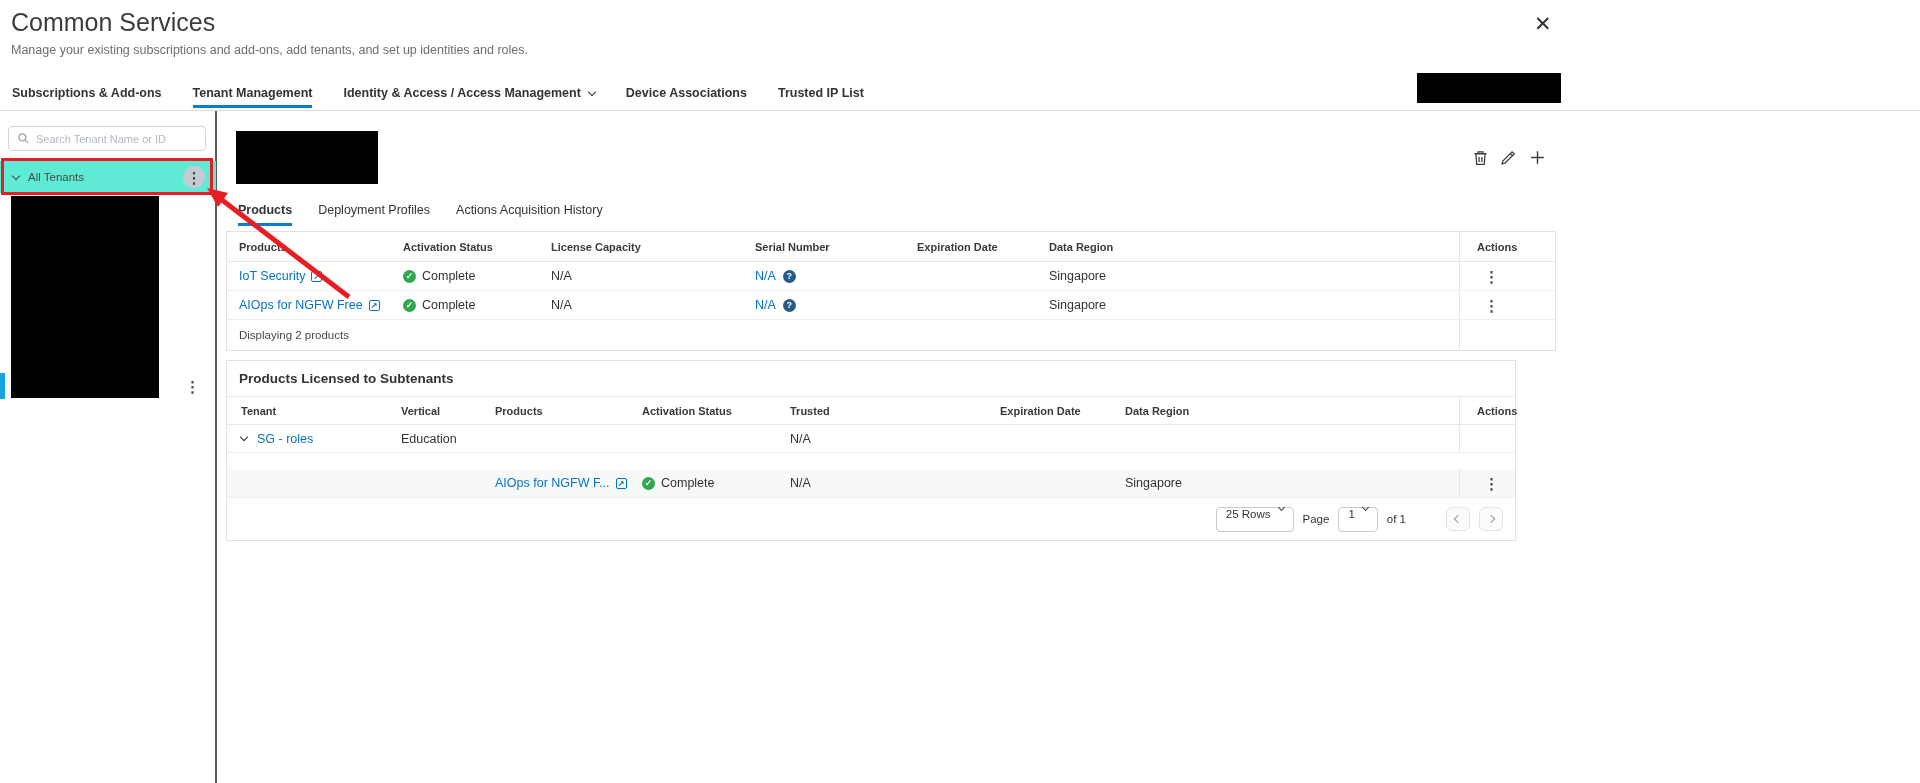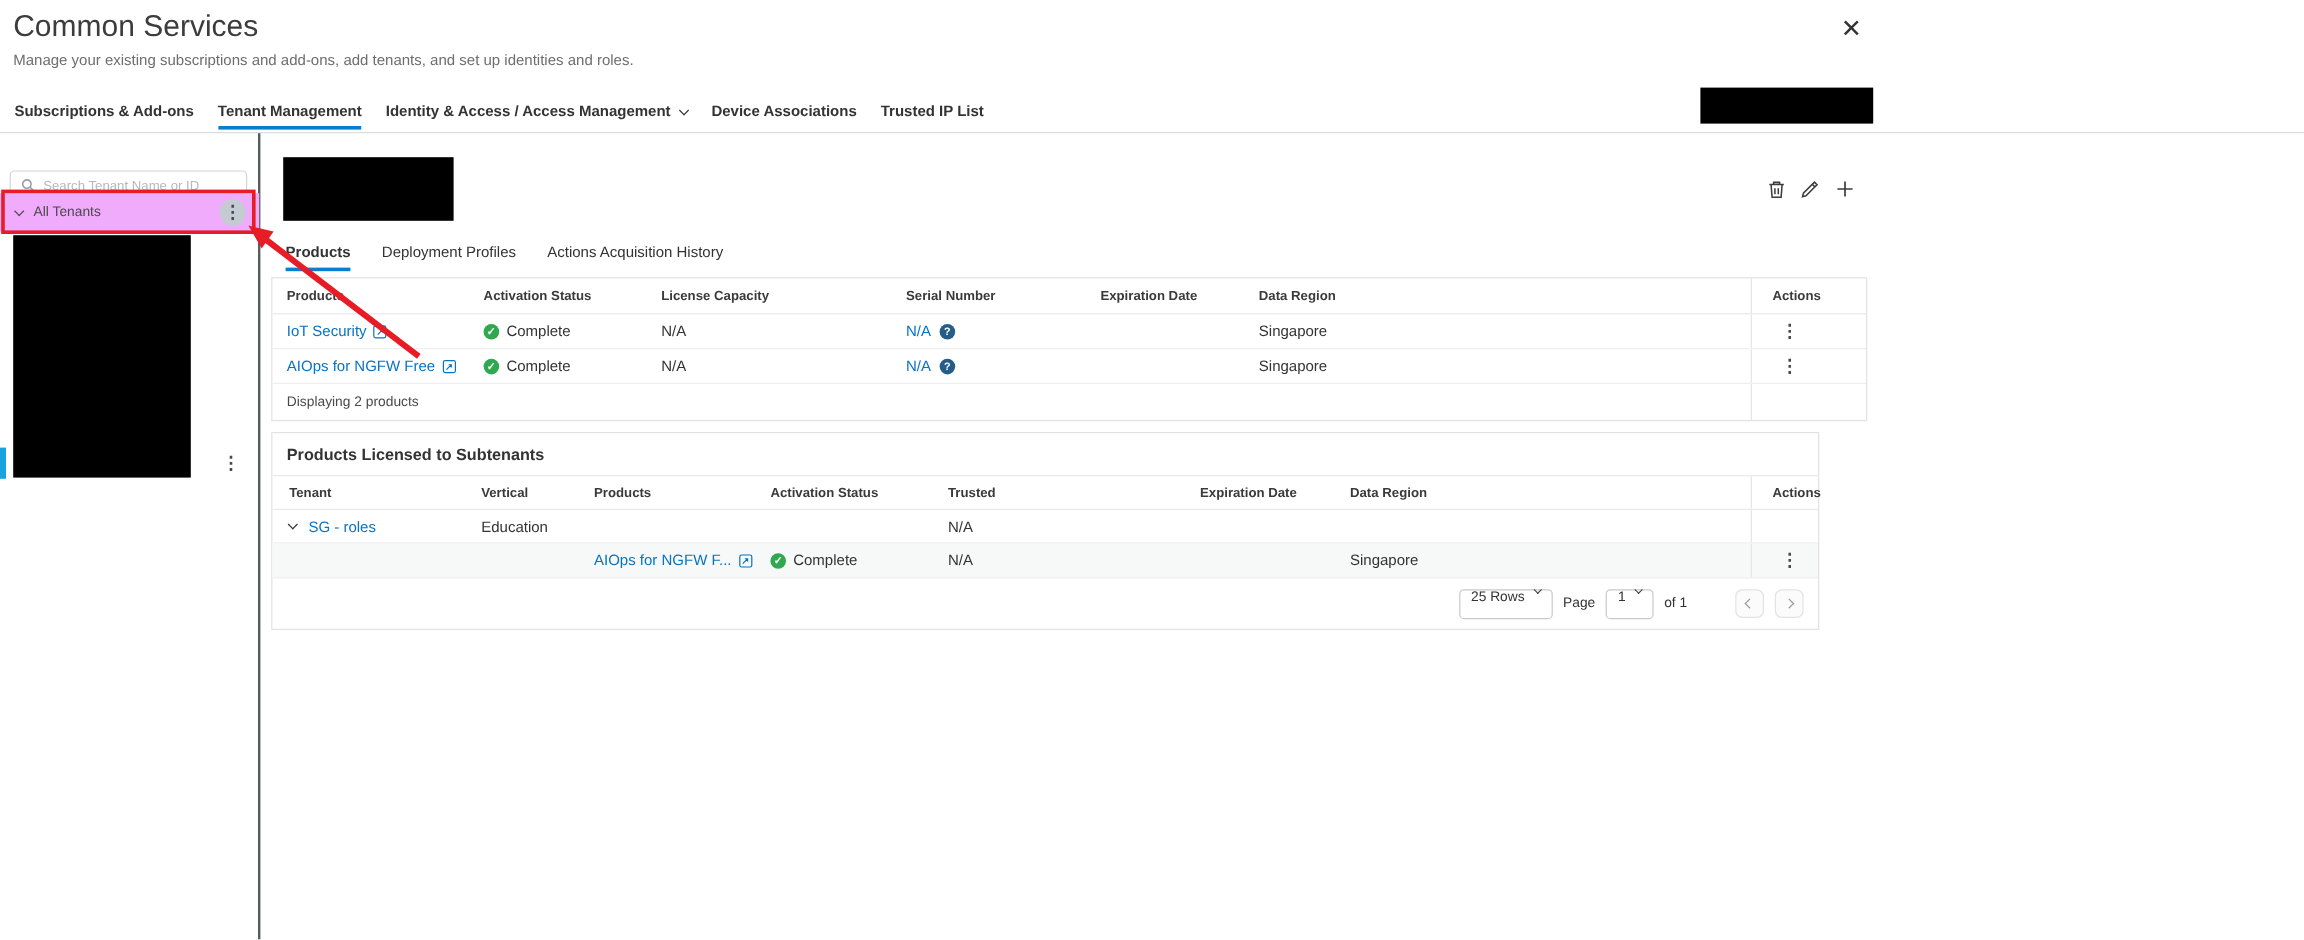--- a/index.html
+++ b/index.html
@@ -9,37 +9,37 @@
     background:#ffffff; color:#333; position:relative; overflow:hidden;
   }
   .abs { position:absolute; }
 
   
   .hdr-title { left:11px; top:8px; font-size:25px; font-weight:300; color:#3c3c3c; }
   .hdr-sub   { left:11px; top:43px; font-size:12.5px; color:#6e6e6e; }
   .close-btn { left:1534px; top:12px; font-size:21px; color:#333; cursor:pointer; background:none; border:none; font-family:inherit; }
 
   
-  .nav-tabs { left:12px; top:86px; display:flex; gap:20px; align-items:flex-end; }
+  .nav-tabs { left:12px; top:86px; display:flex; gap:31px; align-items:flex-end; }
   .nav-tab  { font-size:12.5px; font-weight:bold; color:#333; padding-bottom:8px; cursor:pointer; display:flex; align-items:center; gap:8px; }
   .nav-tab.active { border-bottom:3px solid #0b7dd1; padding-bottom:5px; }
   .nav-border { left:0; top:110px; width:1920px; height:1px; background:#dcdcdc; }
   .nav-redact { left:1417px; top:73px; width:144px; height:30px; background:#000; }
 
   .chev { display:inline-block; width:6px; height:6px; border-right:1.6px solid currentColor; border-bottom:1.6px solid currentColor; transform:rotate(45deg); margin-top:-3px; }
   .chev-left  { transform:rotate(135deg); margin:0; }
   .chev-right { transform:rotate(-45deg); margin:0; }
 
   
   .side-divider { left:215px; top:111px; width:2px; height:672px; background:#565c61; }
-  .search-box { left:8px; top:126px; width:198px; height:25px; border:1px solid #d4d4d4; border-radius:4px; display:flex; align-items:center; padding:0 8px; gap:6px; background:#fff;margin-top:16px; }
+  .search-box { left:8px; top:126px; width:198px; height:25px; border:1px solid #d4d4d4; border-radius:4px; display:flex; align-items:center; padding:0 8px; gap:6px; background:#fff; }
   .search-box input { border:none; outline:none; flex:1; font-size:11px; color:#555; font-family:inherit; background:transparent; }
   .search-box input::placeholder { color:#b4b9be; }
 
-  .all-tenants { left:0; top:161px; width:216px; height:32px; background:#f0abfc; display:flex; align-items:center; padding:0 11px 0 13px; gap:9px; }
+  .all-tenants { left:0; top:161px; width:216px; height:32px; background:#5eead4; display:flex; align-items:center; padding:0 11px 0 13px; gap:9px; }
   .all-tenants .lbl { font-size:11.5px; color:#4a4a4a; flex:1; }
   .kebab-circle { width:22px; height:22px; border-radius:50%; background:#c5cbd2; display:flex; align-items:center; justify-content:center; cursor:pointer; }
   .kebab { font-size:15px; color:#4a4a4a; line-height:1; cursor:pointer; font-weight:bold; }
 
   .side-redact { left:11px; top:196px; width:148px; height:202px; background:#000; }
   .sel-bar { left:0; top:373px; width:5px; height:26px; background:#16a3e0; }
   .side-kebab { left:185px; top:379px; }
 
   
   .red-box { left:1px; top:158px; width:212px; height:37px; border:3px solid #e81c24; z-index:40; pointer-events:none; }
@@ -65,21 +65,21 @@
   .t-header { height:30px; border-bottom:1px solid #e8e8e8; }
   .t-row    { height:29px; border-bottom:1px solid #efefef; }
   .t-footer { height:30px; }
   .t-footer .foot-txt { font-size:11.5px; color:#4a4a4a; }
   .actions-cell { border-left:1px solid #e6e6e6; padding-left:17px; }
   .actions-kebab { border-left:1px solid #e6e6e6; padding-left:24px; }
 
   .card2-title { height:36px; display:flex; align-items:center; padding-left:12px; font-size:13.5px; font-weight:bold; color:#333; border-bottom:1px solid #e8e8e8; }
   .s-header { height:28px; border-bottom:1px solid #e8e8e8; }
   .s-row { height:28px; border-bottom:1px solid #efefef; }
-  .s-row2 { height:29px; background:#f7f8f8; }
+  .s-row2 { height:29px; background:#f7f8f8;margin-top:16px; }
 
   .lnk { color:#0673c5; font-size:12.5px; cursor:pointer; text-decoration:none; }
   .ext-icon { width:11px; height:11px; border:1.5px solid #0673c5; border-radius:2px; color:#0673c5; font-size:8px; font-weight:bold; display:inline-flex; align-items:center; justify-content:center; margin-left:6px; }
   .check-icon { width:13px; height:13px; border-radius:50%; background:#2fa84f; color:#fff; font-size:9px; font-weight:bold; display:inline-flex; align-items:center; justify-content:center; margin-right:6px; flex:0 0 auto; }
   .help-icon { width:13px; height:13px; border-radius:50%; background:#255d88; color:#fff; font-size:9px; font-weight:bold; display:inline-flex; align-items:center; justify-content:center; margin-left:7px; cursor:pointer; }
 
   .pagination { height:42px; display:flex; align-items:center; justify-content:flex-end; gap:9px; padding-right:12px; }
   .sel { display:inline-flex; gap:8px; border:1px solid #c9c9c9; border-radius:4px; height:25px; padding:0 9px; font-size:11.5px; color:#333; background:#fff; cursor:pointer; }
   .sel .chev { width:5px; height:5px; color:#444; }
   .pg-txt { font-size:11.5px; color:#333; }

